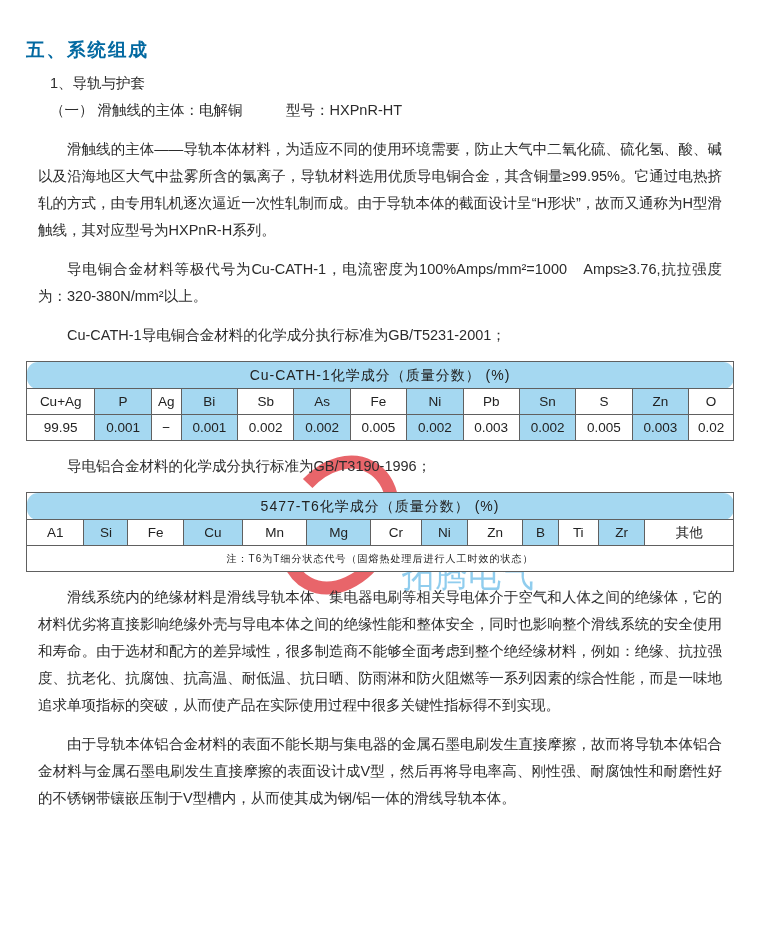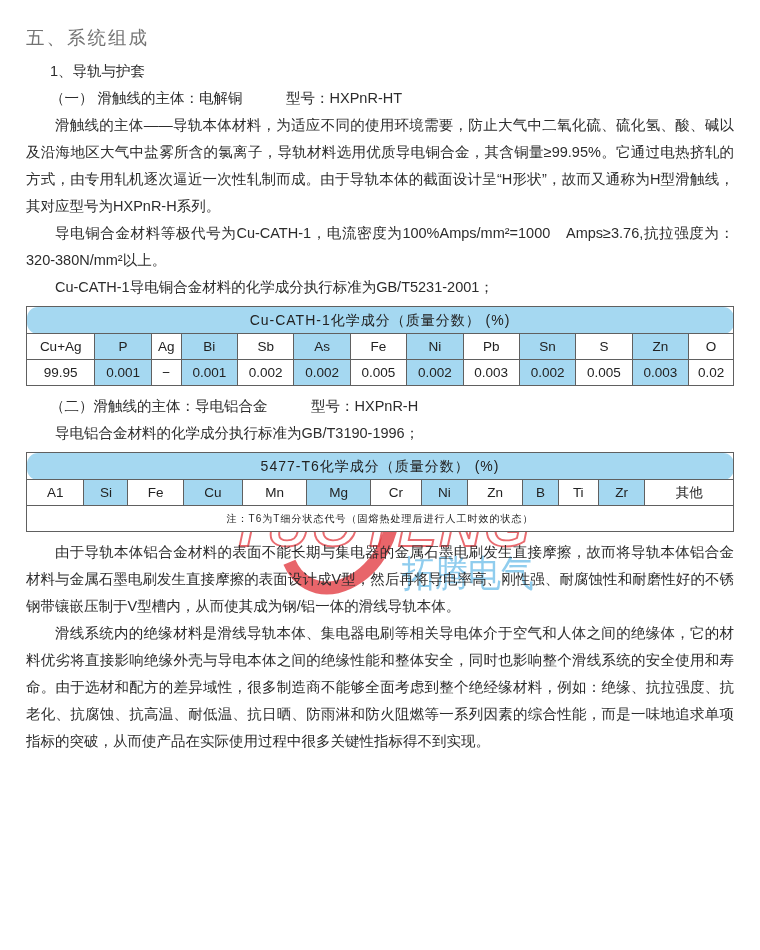--- a/index.html
+++ b/index.html
@@ -7,26 +7,26 @@
     width:760px;height:950px;background:#ffffff;position:relative;overflow:hidden;
     font-family:"Liberation Sans","DejaVu Sans",sans-serif;
     color:#2c2c2c;
   }
   .page{
     position:relative;z-index:1;
     padding:20px 26px 0 26px;
     font-size:14.5px;line-height:27px;text-align:justify;
   }
   .doc-title{
-    font-size:18.5px;font-weight:normal;color:#737373;
-    letter-spacing:2px;margin:4px 0 6px 0;line-height:28px;
+    font-size:18.5px;font-weight:bold;color:#0369a1;
+    letter-spacing:2px;margin:16px 0 6px 0;line-height:28px;
   }
   .sub{padding-left:24px;font-weight:400;}
   .sub .model{margin-left:3em;}
-  p.body{margin:0;text-indent:2em;}
+  p.body{margin:12px;text-indent:2em;}
   table.comp{
     width:100%;border-collapse:collapse;margin:5px 0 7px 0;
     text-align:center;font-size:13.5px;line-height:17px;
     background:#ffffff;
   }
   table.comp td{
     border:1px solid #606060;padding:3px 1px;height:19px;
     white-space:nowrap;color:#222;
   }
   table.comp td.t-title{
@@ -95,23 +95,20 @@
           <td class="">0.003</td>
           <td class="blue">0.002</td>
           <td class="">0.005</td>
           <td class="blue">0.003</td>
           <td class="">0.02</td>
         </tr>
       </tbody>
     </table>
 
 
-  <div class="sub">
-    <span>（二）滑触线的主体：导电铝合金</span><span class="model">型号：HXPnR-H</span>
-  </div>
 
   <p class="body">导电铝合金材料的化学成分执行标准为GB/T3190-1996；</p>
 
   <table class="comp">
       <tbody>
         <tr>
           <td class="t-title" colspan="13">5477-T6化学成分（质量分数） (%)</td>
         </tr>
         <tr>
           <td class="">A1</td>
@@ -127,16 +124,16 @@
           <td class="">Ti</td>
           <td class="blue">Zr</td>
           <td class="">其他</td>
         </tr>
         <tr>
           <td class="note" colspan="13">注：T6为T细分状态代号（固熔热处理后进行人工时效的状态）</td>
         </tr>
       </tbody>
     </table>
 
+  <p class="body">滑线系统内的绝缘材料是滑线导轨本体、集电器电刷等相关导电体介于空气和人体之间的绝缘体，它的材料优劣将直接影响绝缘外壳与导电本体之间的绝缘性能和整体安全，同时也影响整个滑线系统的安全使用和寿命。由于选材和配方的差异域性，很多制造商不能够全面考虑到整个绝经缘材料，例如：绝缘、抗拉强度、抗老化、抗腐蚀、抗高温、耐低温、抗日晒、防雨淋和防火阻燃等一系列因素的综合性能，而是一味地追求单项指标的突破，从而使产品在实际使用过程中很多关键性指标得不到实现。</p>
   <p class="body">由于导轨本体铝合金材料的表面不能长期与集电器的金属石墨电刷发生直接摩擦，故而将导轨本体铝合金材料与金属石墨电刷发生直接摩擦的表面设计成V型，然后再将导电率高、刚性强、耐腐蚀性和耐磨性好的不锈钢带镶嵌压制于V型槽内，从而使其成为钢/铝一体的滑线导轨本体。</p>
-  <p class="body">滑线系统内的绝缘材料是滑线导轨本体、集电器电刷等相关导电体介于空气和人体之间的绝缘体，它的材料优劣将直接影响绝缘外壳与导电本体之间的绝缘性能和整体安全，同时也影响整个滑线系统的安全使用和寿命。由于选材和配方的差异域性，很多制造商不能够全面考虑到整个绝经缘材料，例如：绝缘、抗拉强度、抗老化、抗腐蚀、抗高温、耐低温、抗日晒、防雨淋和防火阻燃等一系列因素的综合性能，而是一味地追求单项指标的突破，从而使产品在实际使用过程中很多关键性指标得不到实现。</p>
 
 </div>
 
 </body></html>

